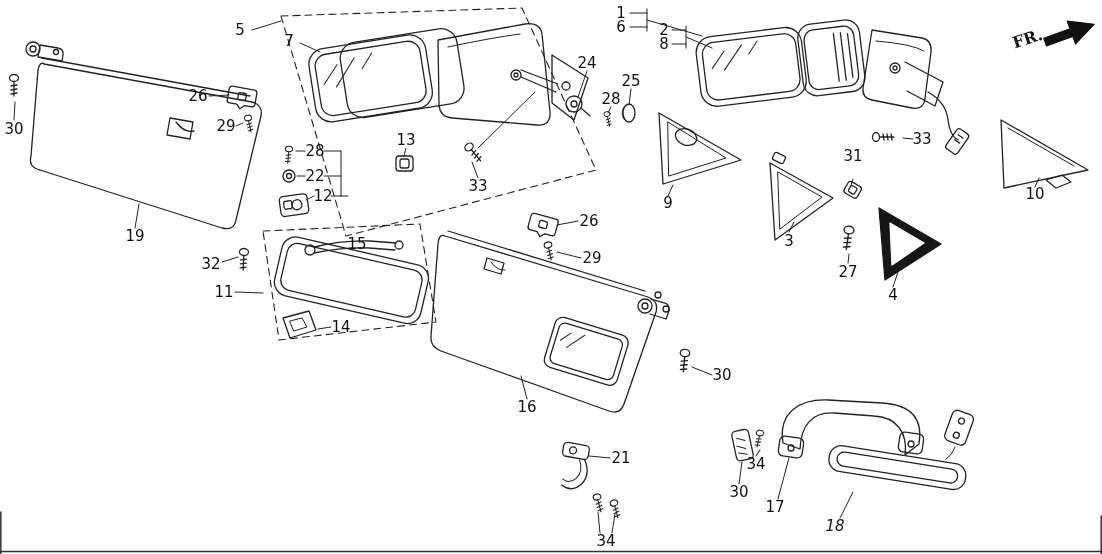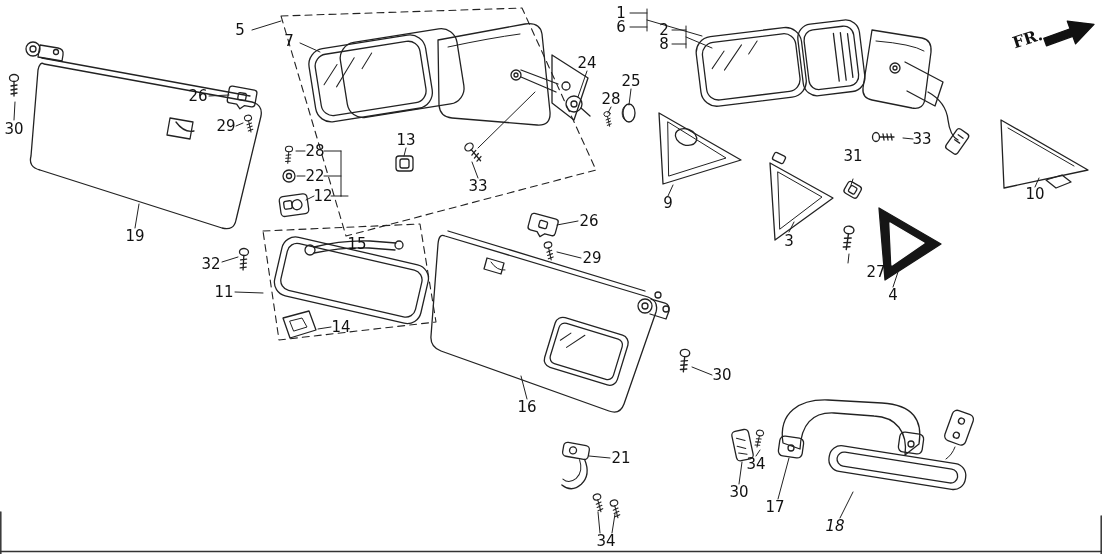--- a/index.html
+++ b/index.html
@@ -305,21 +305,21 @@
       <div class="callout" style="left: 478px; top: 186px;">33</div>
       <div class="callout" style="left: 135px; top: 236px;">19</div>
       <div class="callout" style="left: 211px; top: 264px;">32</div>
       <div class="callout" style="left: 224px; top: 292px;">11</div>
       <div class="callout" style="left: 341px; top: 327px;">14</div>
       <div class="callout" style="left: 589px; top: 221px;">26</div>
       <div class="callout" style="left: 592px; top: 258px;">29</div>
       <div class="callout" style="left: 668px; top: 203px;">9</div>
       <div class="callout" style="left: 789px; top: 241px;">3</div>
       <div class="callout" style="left: 853px; top: 156px;">31</div>
-      <div class="callout" style="left: 848px; top: 272px; margin-left: 28px;">27</div>
+      <div class="callout" style="left: 848px; top: 272px;">27</div>
       <div class="callout" style="left: 893px; top: 295px;">4</div>
       <div class="callout" style="left: 922px; top: 139px;">33</div>
       <div class="callout" style="left: 1035px; top: 194px;">10</div>
       <div class="callout" style="left: 527px; top: 407px;">16</div>
       <div class="callout" style="left: 722px; top: 375px;">30</div>
       <div class="callout" style="left: 621px; top: 458px;">21</div>
       <div class="callout" style="left: 606px; top: 541px;">34</div>
       <div class="callout" style="left: 739px; top: 492px;">30</div>
       <div class="callout" style="left: 756px; top: 464px;">34</div>
       <div class="callout" style="left: 775px; top: 507px; text-align: center;">17</div>

